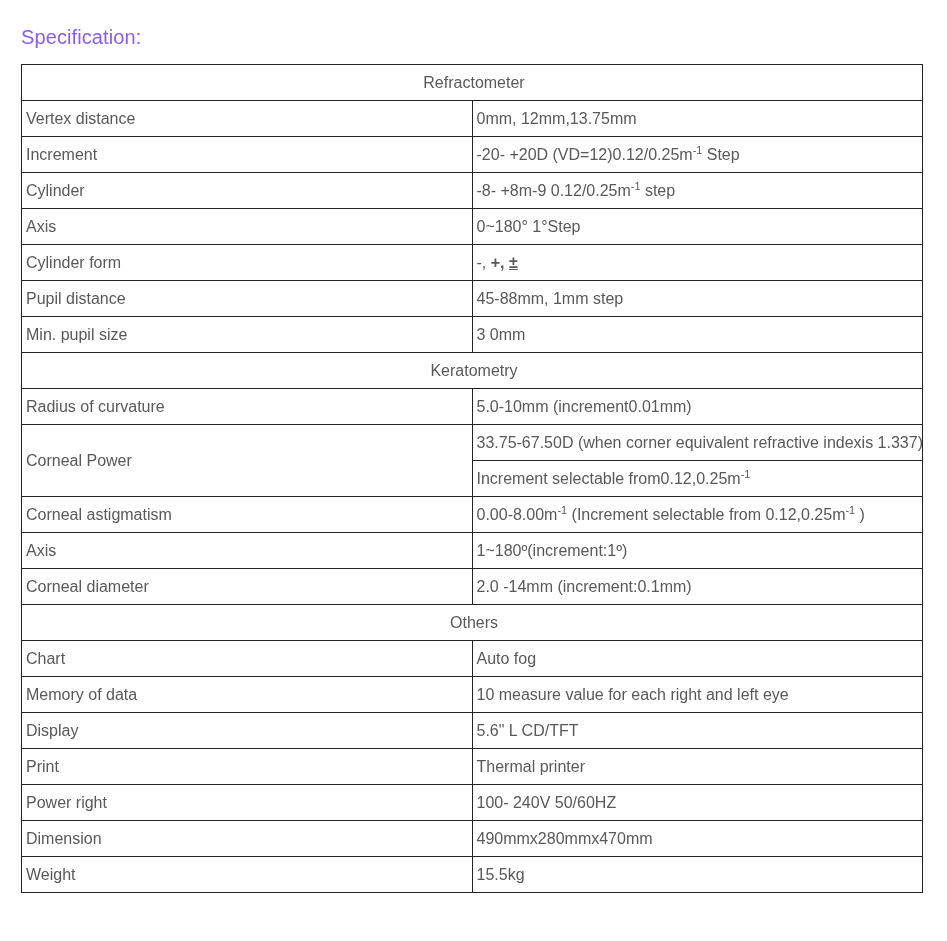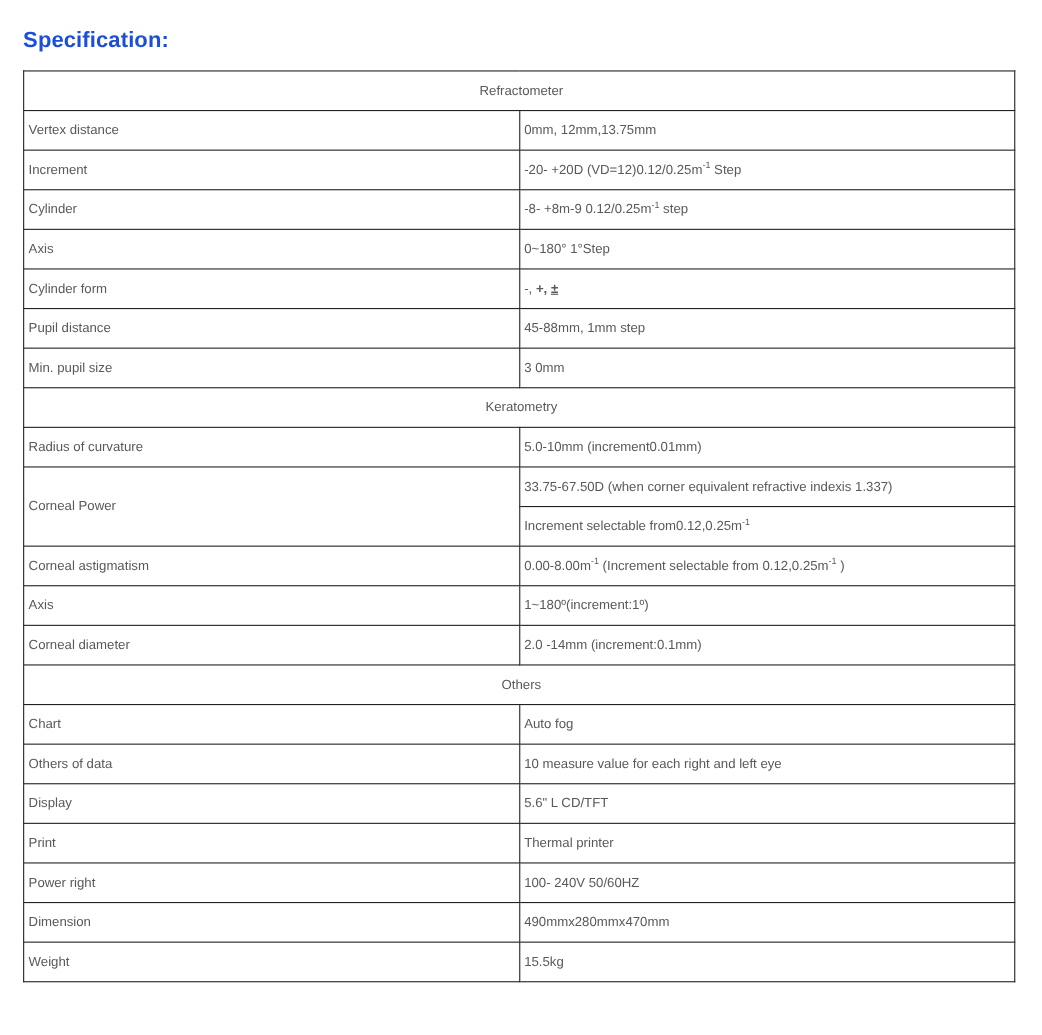--- a/index.html
+++ b/index.html
@@ -19,39 +19,39 @@
     width: 947px;
     height: 941px;
     box-sizing: border-box;
     padding: 0;
   }
   .heading {
     position: absolute;
     left: 21px;
     top: 26px;
     font-size: 20px;
-    font-weight: bold;
-    color: #1d4ed8;
+    font-weight: normal;
+    color: #8b5cf6;
     letter-spacing: 0.1px;
     line-height: 22px;
   }
   table.spec {
     position: absolute;
     left: 21px;
     top: 64px;
     width: 902px;
     border-collapse: collapse;
     table-layout: fixed;
     font-size: 16.5px;
   }
   table.spec td {
     border: 1px solid #222222;
     padding: 0 0 0 4px;
     color: #595959;
-    font-size: 12px;
+    font-size: 16px;
     line-height: 19px;
     vertical-align: middle;
     height: 36px;
     box-sizing: border-box;
     white-space: nowrap;
     overflow: hidden;
   }
   td.label-col { width: 244px; margin-top: 40px; }
   td.value-col { width: 656px; margin-left: 23px; }
   td.section-head {
@@ -159,21 +159,21 @@
       <tr>
         <td class="section-head" colspan="2">Others</td>
       </tr>
 
       <tr>
         <td class="label-col">Chart</td>
         <td class="value-col">Auto fog</td>
       </tr>
 
       <tr>
-        <td class="label-col">Others of data</td>
+        <td class="label-col">Memory of data</td>
         <td class="value-col">10 measure value for each right and left eye</td>
       </tr>
 
       <tr>
         <td class="label-col">Display</td>
         <td class="value-col">5.6" L CD/TFT</td>
       </tr>
 
       <tr>
         <td class="label-col">Print</td>

